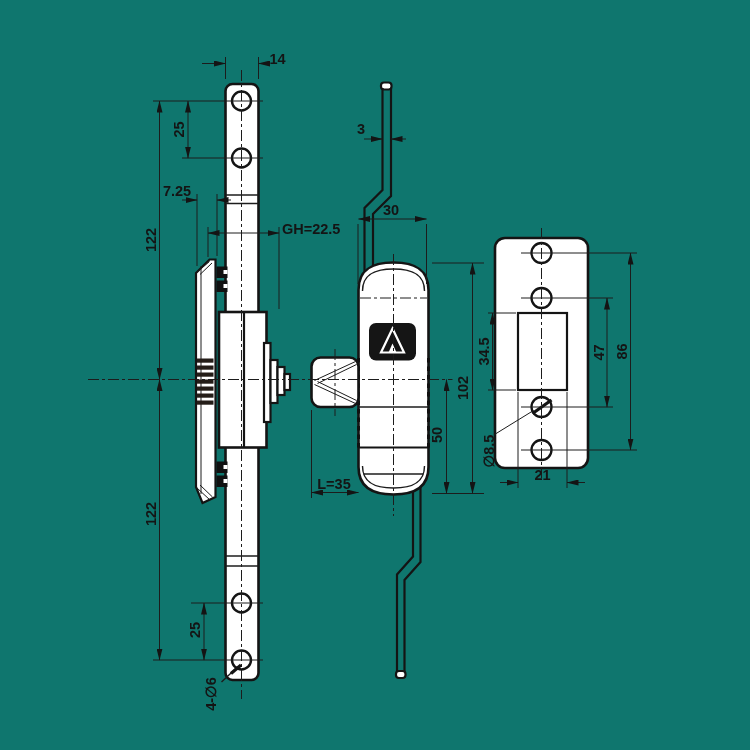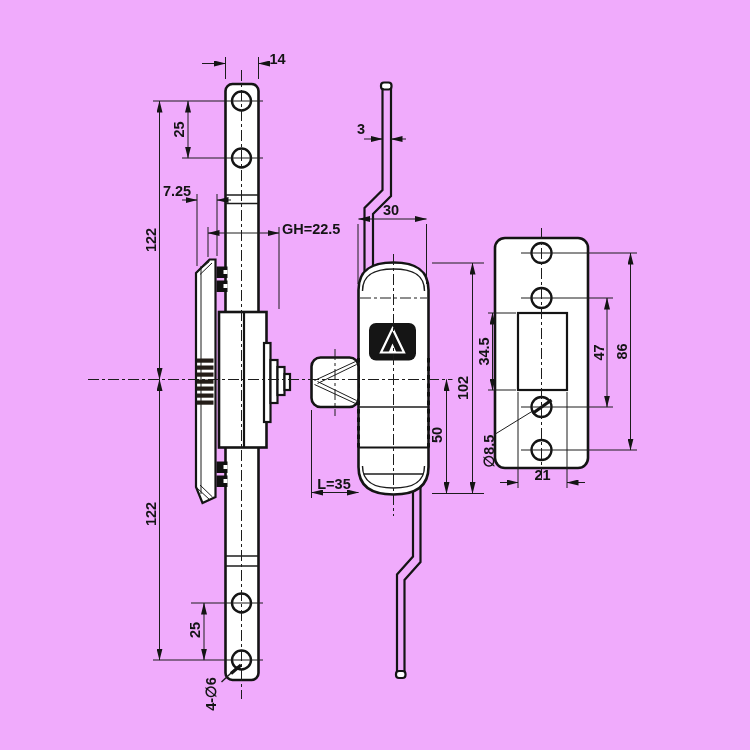--- a/index.html
+++ b/index.html
@@ -1,16 +1,16 @@
 <!DOCTYPE html>
 <html><head>
 <meta charset="utf-8">
 <style>
   html,body{margin:0;padding:0;background:#ffffff;}
-  #stage{position:relative;width:750px;height:750px;background:#f0abfc;overflow:hidden;
+  #stage{position:relative;width:750px;height:750px;background:#0f766e;overflow:hidden;
          font-family:"Liberation Sans",sans-serif;}
   svg{display:block}
   .dim{font:700 14.5px "Liberation Sans",sans-serif;fill:#141414;}
   .s1{stroke:#1c1c1c;stroke-width:1;fill:none;}
   .s14{stroke:#1c1c1c;stroke-width:1.4;fill:none;}
   .s16{stroke:#1c1c1c;stroke-width:1.6;fill:none;}
   .o2{stroke:#141414;stroke-width:2.2;fill:none;}
   .o26{stroke:#141414;stroke-width:2.6;fill:none;}
   .fw{fill:#ffffff;}
   .cl{stroke:#1c1c1c;stroke-width:1;stroke-dasharray:11 3 3 3;fill:none;}

